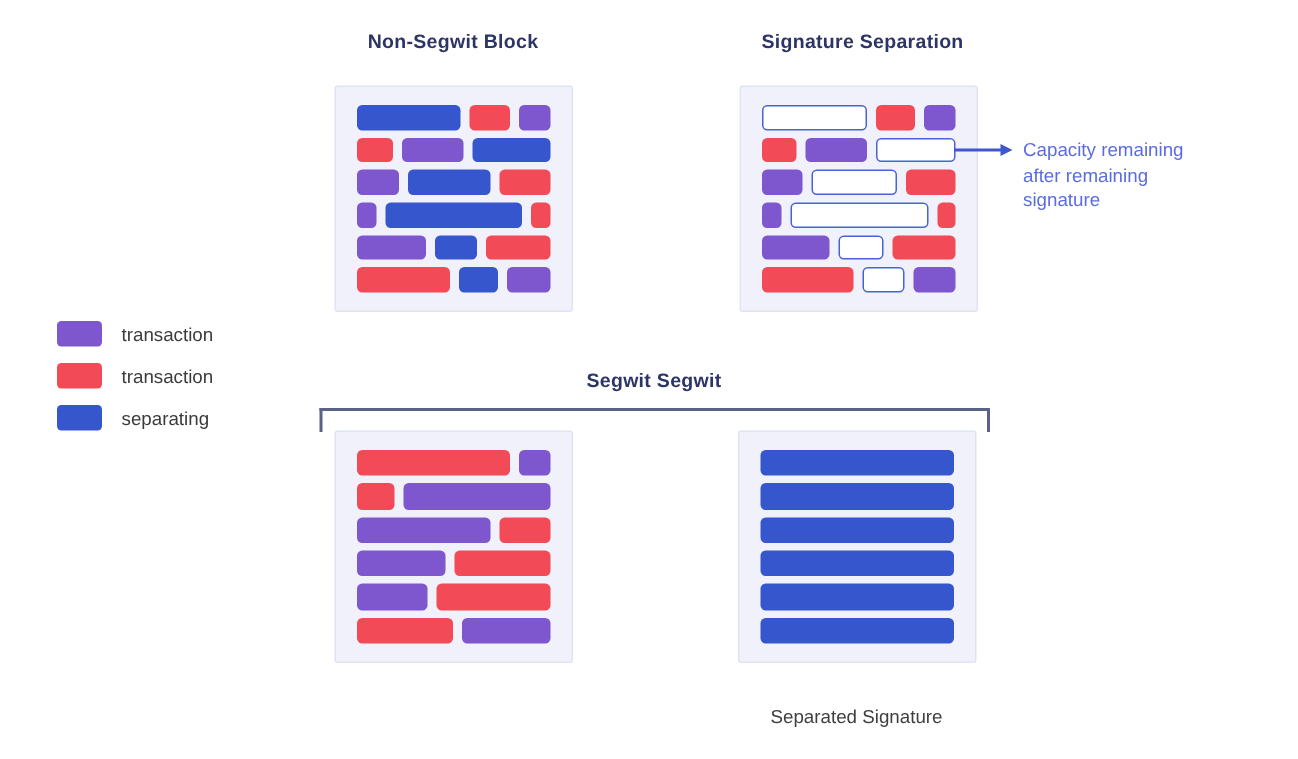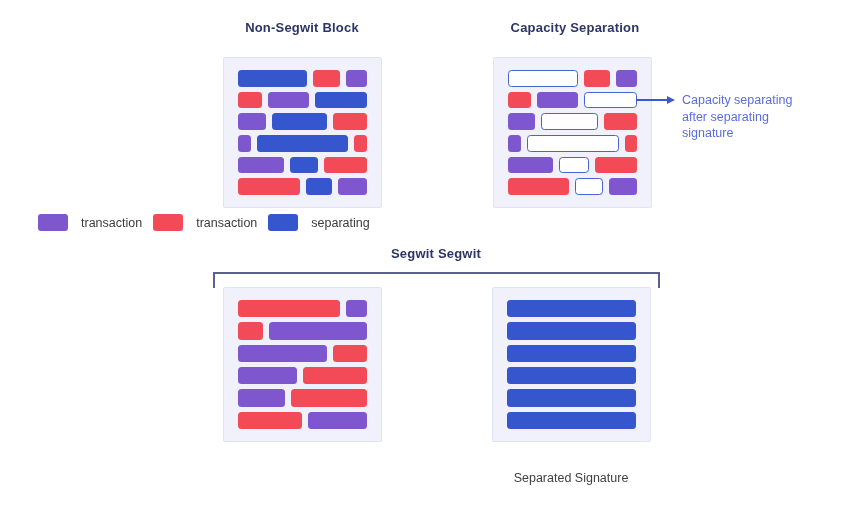--- a/index.html
+++ b/index.html
@@ -20,21 +20,21 @@
     display:flex; flex-direction:column; gap:5px; padding:12px 14px;
   }
   .bar-row { flex:1; display:flex; gap:6px; }
   .bar { border-radius:3.5px; box-sizing:border-box; }
   .bar-purple { background:var(--purple,#7e56ce); }
   .bar-red    { background:var(--red,#f24b57); }
   .bar-blue   { background:var(--blue,#3656cd); }
   .bar-white  { background:#fff; border:1.5px solid var(--white_bar_border,#4763d6); }
   .legend {
     position:absolute; left:38px; top:214px;
-    display:flex; flex-direction:row; gap:11px;
+    display:flex; flex-direction:column; gap:11px;
   }
   .legend-item { display:flex; align-items:center; gap:13px; }
   .legend-swatch { width:30px; height:17px; border-radius:3px; }
   .legend-label { font-size:12.5px; color:var(--legend_text,#3b3b3b); }
   .arrow-line {
     position:absolute; left:636px; top:99px; width:32px; height:2px;
     background:var(--arrow_blue,#4056d0);
   }
   .arrow-head {
     position:absolute; left:667px; top:95.5px; width:0; height:0;
@@ -104,21 +104,21 @@
         <div class="bar bar-blue" style="flex-grow: 22; flex-basis: 0px;"></div>
         <div class="bar bar-red" style="flex-grow: 34; flex-basis: 0px;"></div>
       </div>
       <div class="bar-row">
         <div class="bar bar-red" style="flex-grow: 49; flex-basis: 0px;"></div>
         <div class="bar bar-blue" style="flex-grow: 21; flex-basis: 0px;"></div>
         <div class="bar bar-purple" style="flex-grow: 23; flex-basis: 0px;"></div>
       </div>
     </div>
 
-  <div class="panel-title" style="left:575px; top:20px;">Capacity Separation</div>
+  <div class="panel-title" style="left:575px; top:20px;">Signature Separation</div>
   <div class="block-box" style="left:493px; top:57px; height:151px;">
       <div class="bar-row">
         <div class="bar bar-white" style="flex-grow: 55; flex-basis: 0px;"></div>
         <div class="bar bar-red" style="flex-grow: 21; flex-basis: 0px;"></div>
         <div class="bar bar-purple" style="flex-grow: 17; flex-basis: 0px;"></div>
       </div>
       <div class="bar-row">
         <div class="bar bar-red" style="flex-grow: 19; flex-basis: 0px;"></div>
         <div class="bar bar-purple" style="flex-grow: 33; flex-basis: 0px;"></div>
         <div class="bar bar-white" style="flex-grow: 42; flex-basis: 0px;"></div>
@@ -140,21 +140,21 @@
       </div>
       <div class="bar-row">
         <div class="bar bar-red" style="flex-grow: 49; flex-basis: 0px;"></div>
         <div class="bar bar-white" style="flex-grow: 21; flex-basis: 0px;"></div>
         <div class="bar bar-purple" style="flex-grow: 23; flex-basis: 0px;"></div>
       </div>
     </div>
 
   <div class="arrow-line"></div>
   <div class="arrow-head"></div>
-  <div class="annotation">Capacity separating after separating signature</div>
+  <div class="annotation">Capacity remaining after remaining signature</div>
 
   <div class="panel-title" style="left:436px; top:246px;">Segwit Segwit</div>
   <div class="bracket"></div>
 
   <div class="block-box" style="left:223px; top:287px; height:155px;">
       <div class="bar-row">
         <div class="bar bar-red" style="flex-grow: 82; flex-basis: 0px;"></div>
         <div class="bar bar-purple" style="flex-grow: 17; flex-basis: 0px;"></div>
       </div>
       <div class="bar-row">

